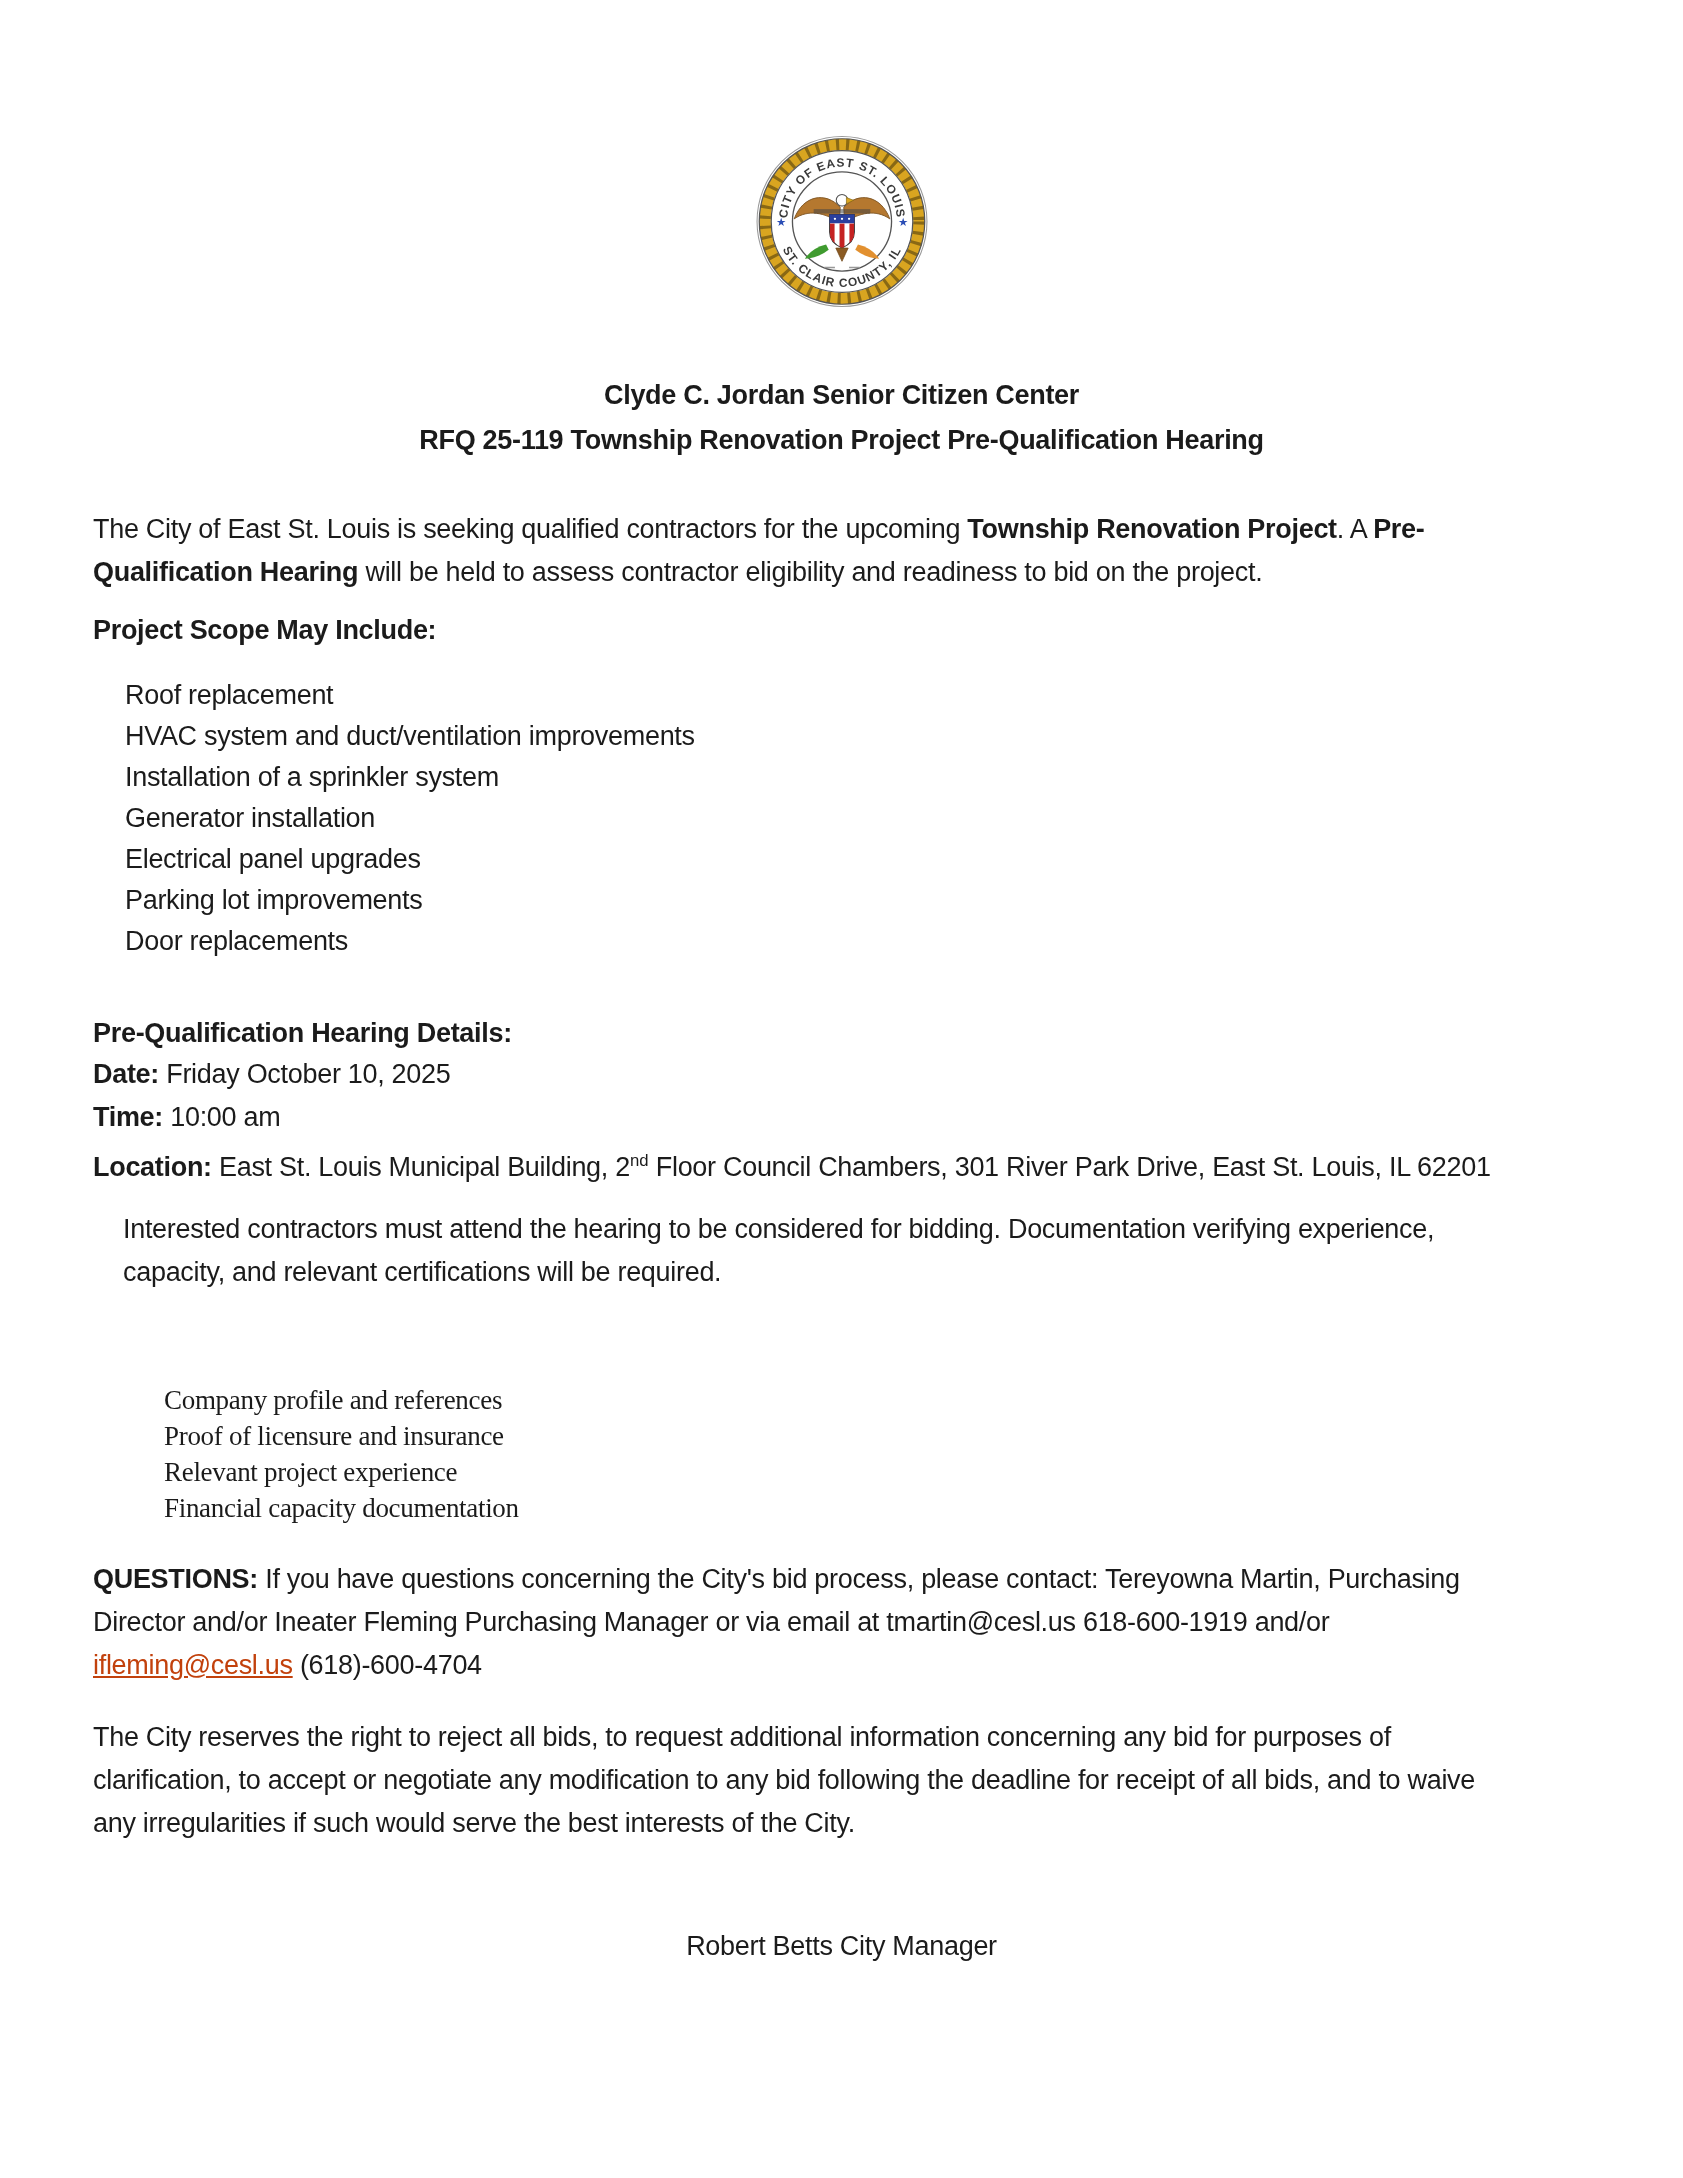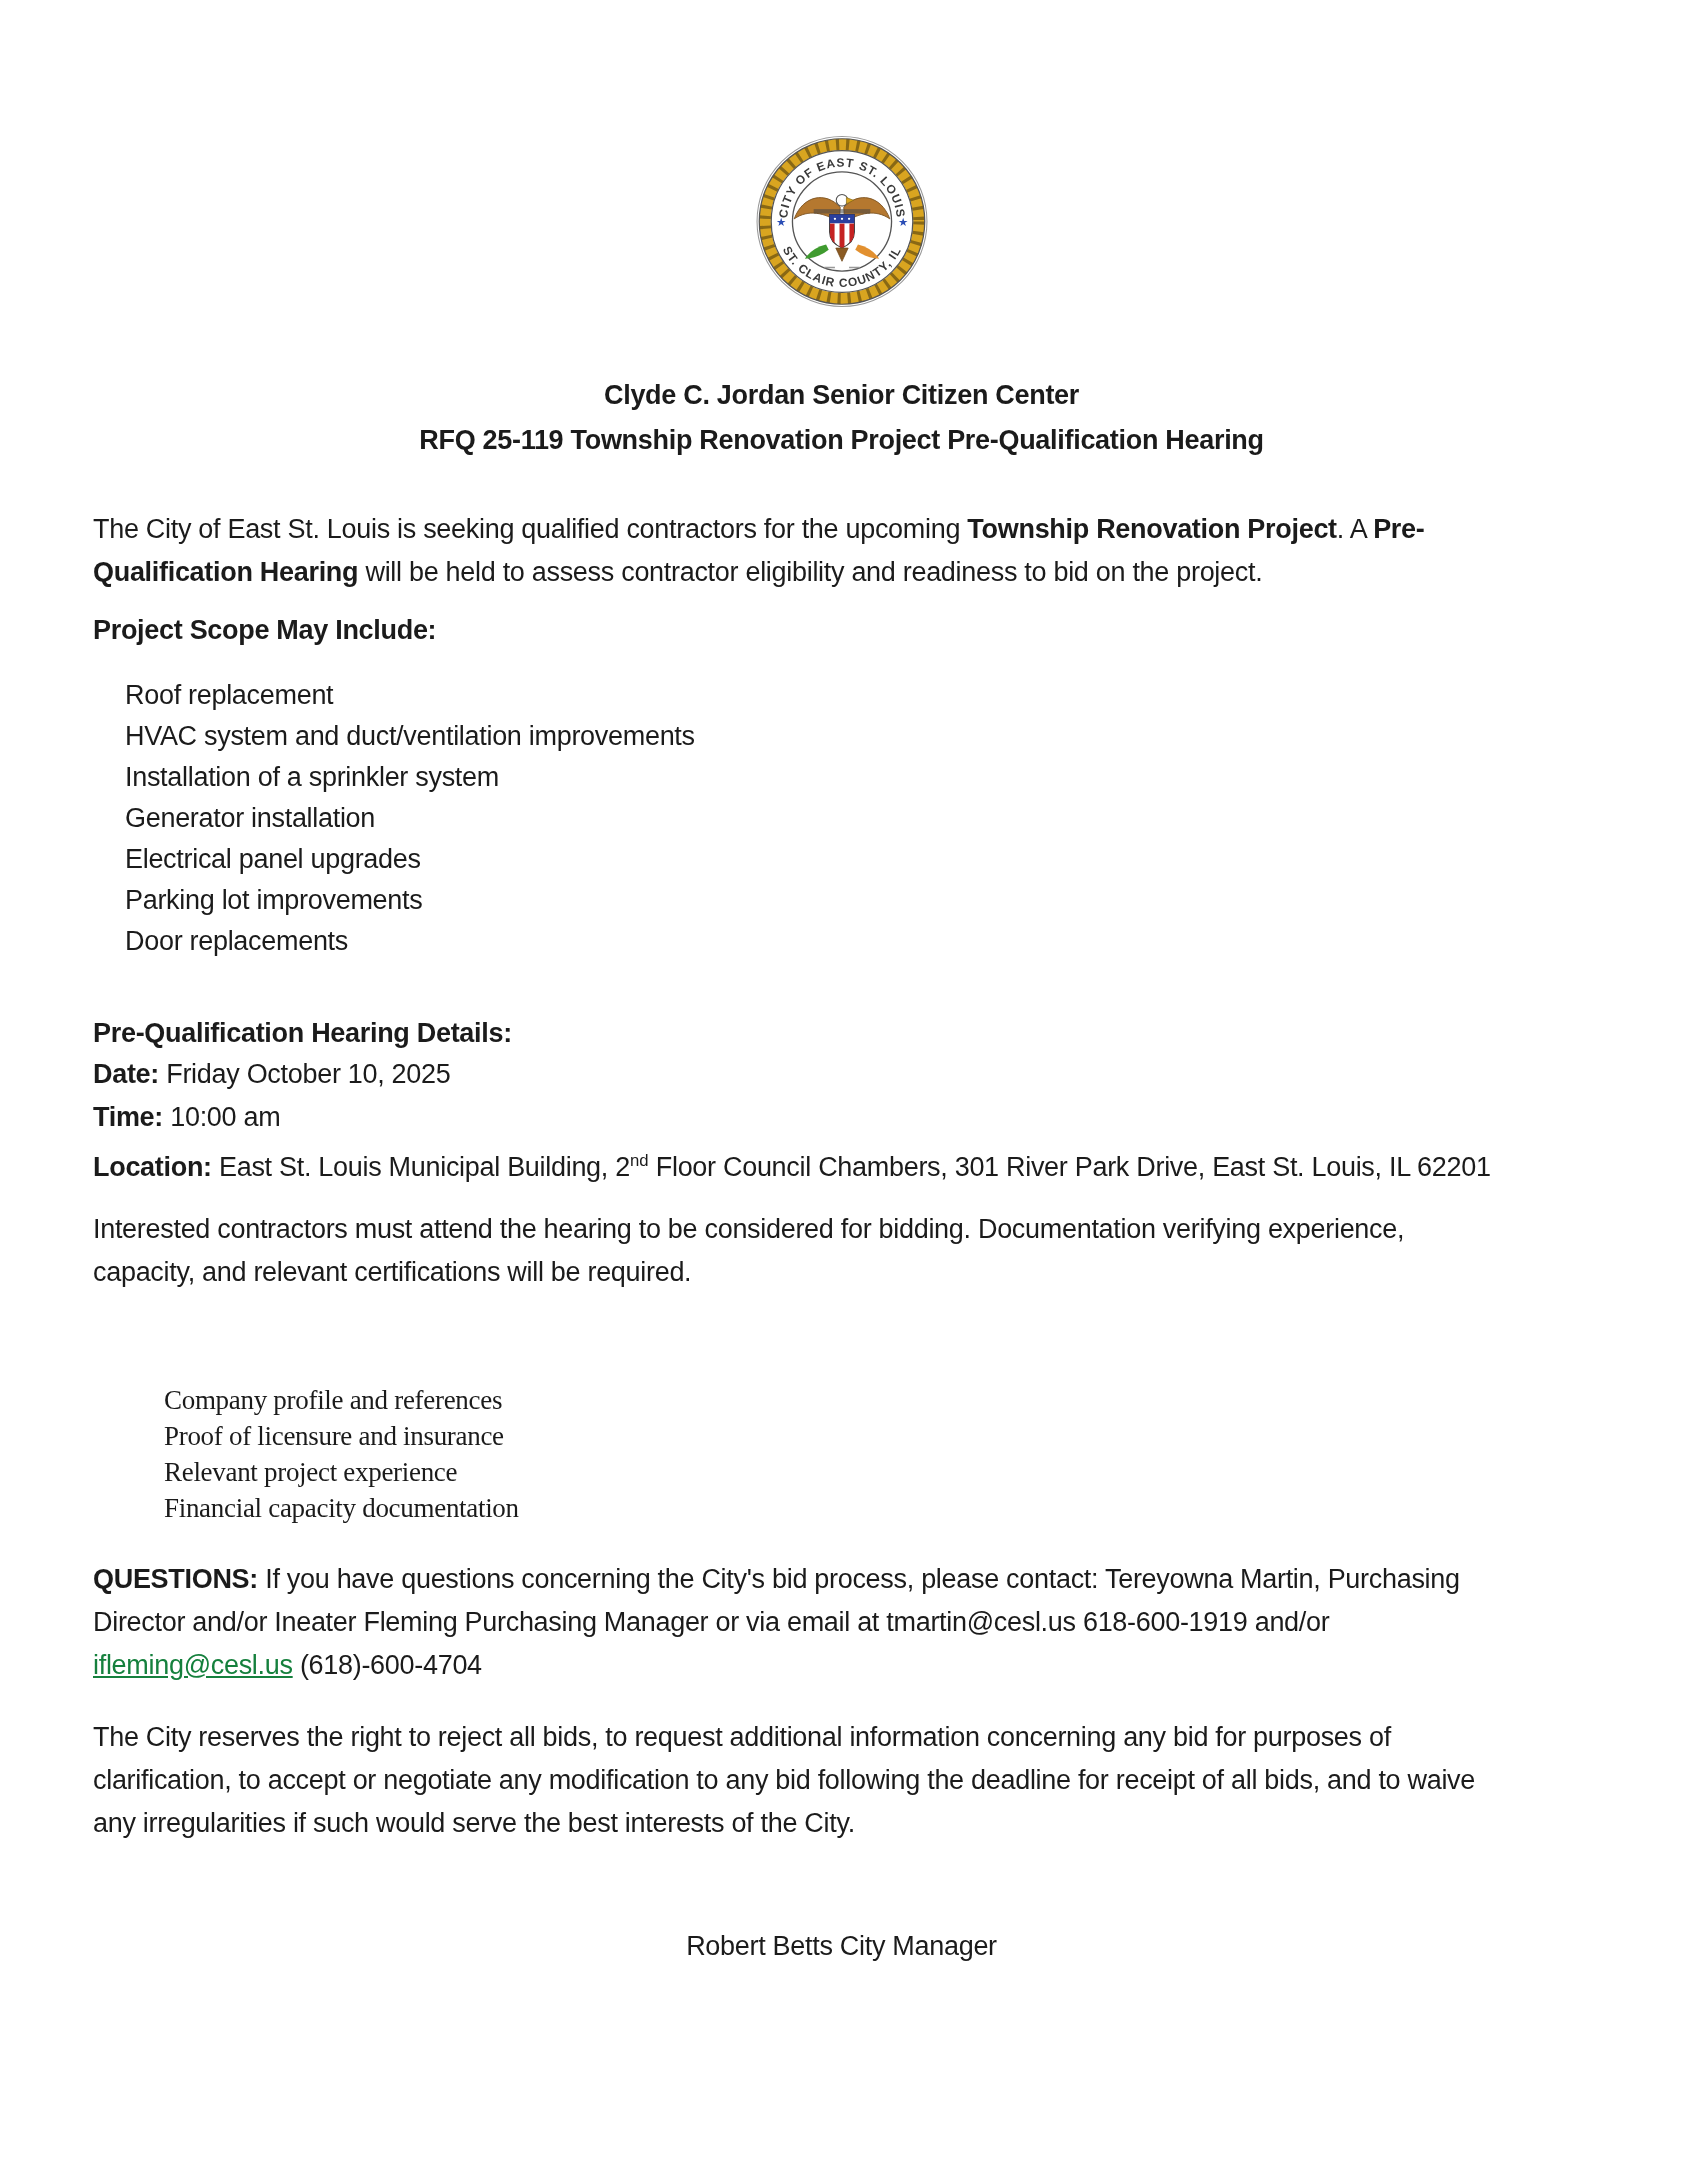--- a/index.html
+++ b/index.html
@@ -17,21 +17,21 @@
   .center{text-align:center;}
   .b{font-weight:bold;}
   .lh48{line-height:43px;}
   .lh45{line-height:41px;}
   .lh44{line-height:40px;}
   .lh40{line-height:36px;}
   .ln{white-space:nowrap;}
   .indent64{margin-left:32px;}
   .indent79{margin-left:71px;font-family:Liberation Serif, serif;}
   .sup{vertical-align:super;font-size:0.62em;letter-spacing:0;}
-  a.email{color:#15803d;text-decoration:underline;}
+  a.email{color:#c2410c;text-decoration:underline;}
   .seal-wrap{position:absolute;top:133px;left:50%;transform:translateX(-50%);width:177px;height:177px;}
 </style>
 </head>
 <body>
 
 <div class="page">
 
   <div class="seal-wrap">
     <svg viewBox="0 0 200 200" width="177" height="177" style="font-size:30px">
       <defs>
@@ -119,21 +119,21 @@
   <div class="blk lh48 ln" style="top:1053px;">
     <span class="b">Date:</span><span> Friday October 10, 2025</span>
   </div>
   <div class="blk lh48 ln" style="top:1096px;">
     <span class="b">Time:</span><span> 10:00 am</span>
   </div>
   <div class="blk lh48 ln" style="top:1139px;">
     <span class="b">Location:</span><span> East St. Louis Municipal Building, 2</span><span class="sup">nd</span><span> Floor Council Chambers, 301 River Park Drive, East St. Louis, IL 62201</span>
   </div>
 
-  <div class="blk lh48" style="top:1208px;">
+  <div class="blk lh48" style="top:1208px;margin-left:30px;">
     <div class="ln">Interested contractors must attend the hearing to be considered for bidding. Documentation verifying experience,</div>
     <div class="ln">capacity, and relevant certifications will be required.</div>
   </div>
 
   <div class="blk lh40" style="top:1382px;">
     <div class="ln indent79">Company profile and references</div>
     <div class="ln indent79">Proof of licensure and insurance</div>
     <div class="ln indent79">Relevant project experience</div>
     <div class="ln indent79">Financial capacity documentation</div>
   </div>

